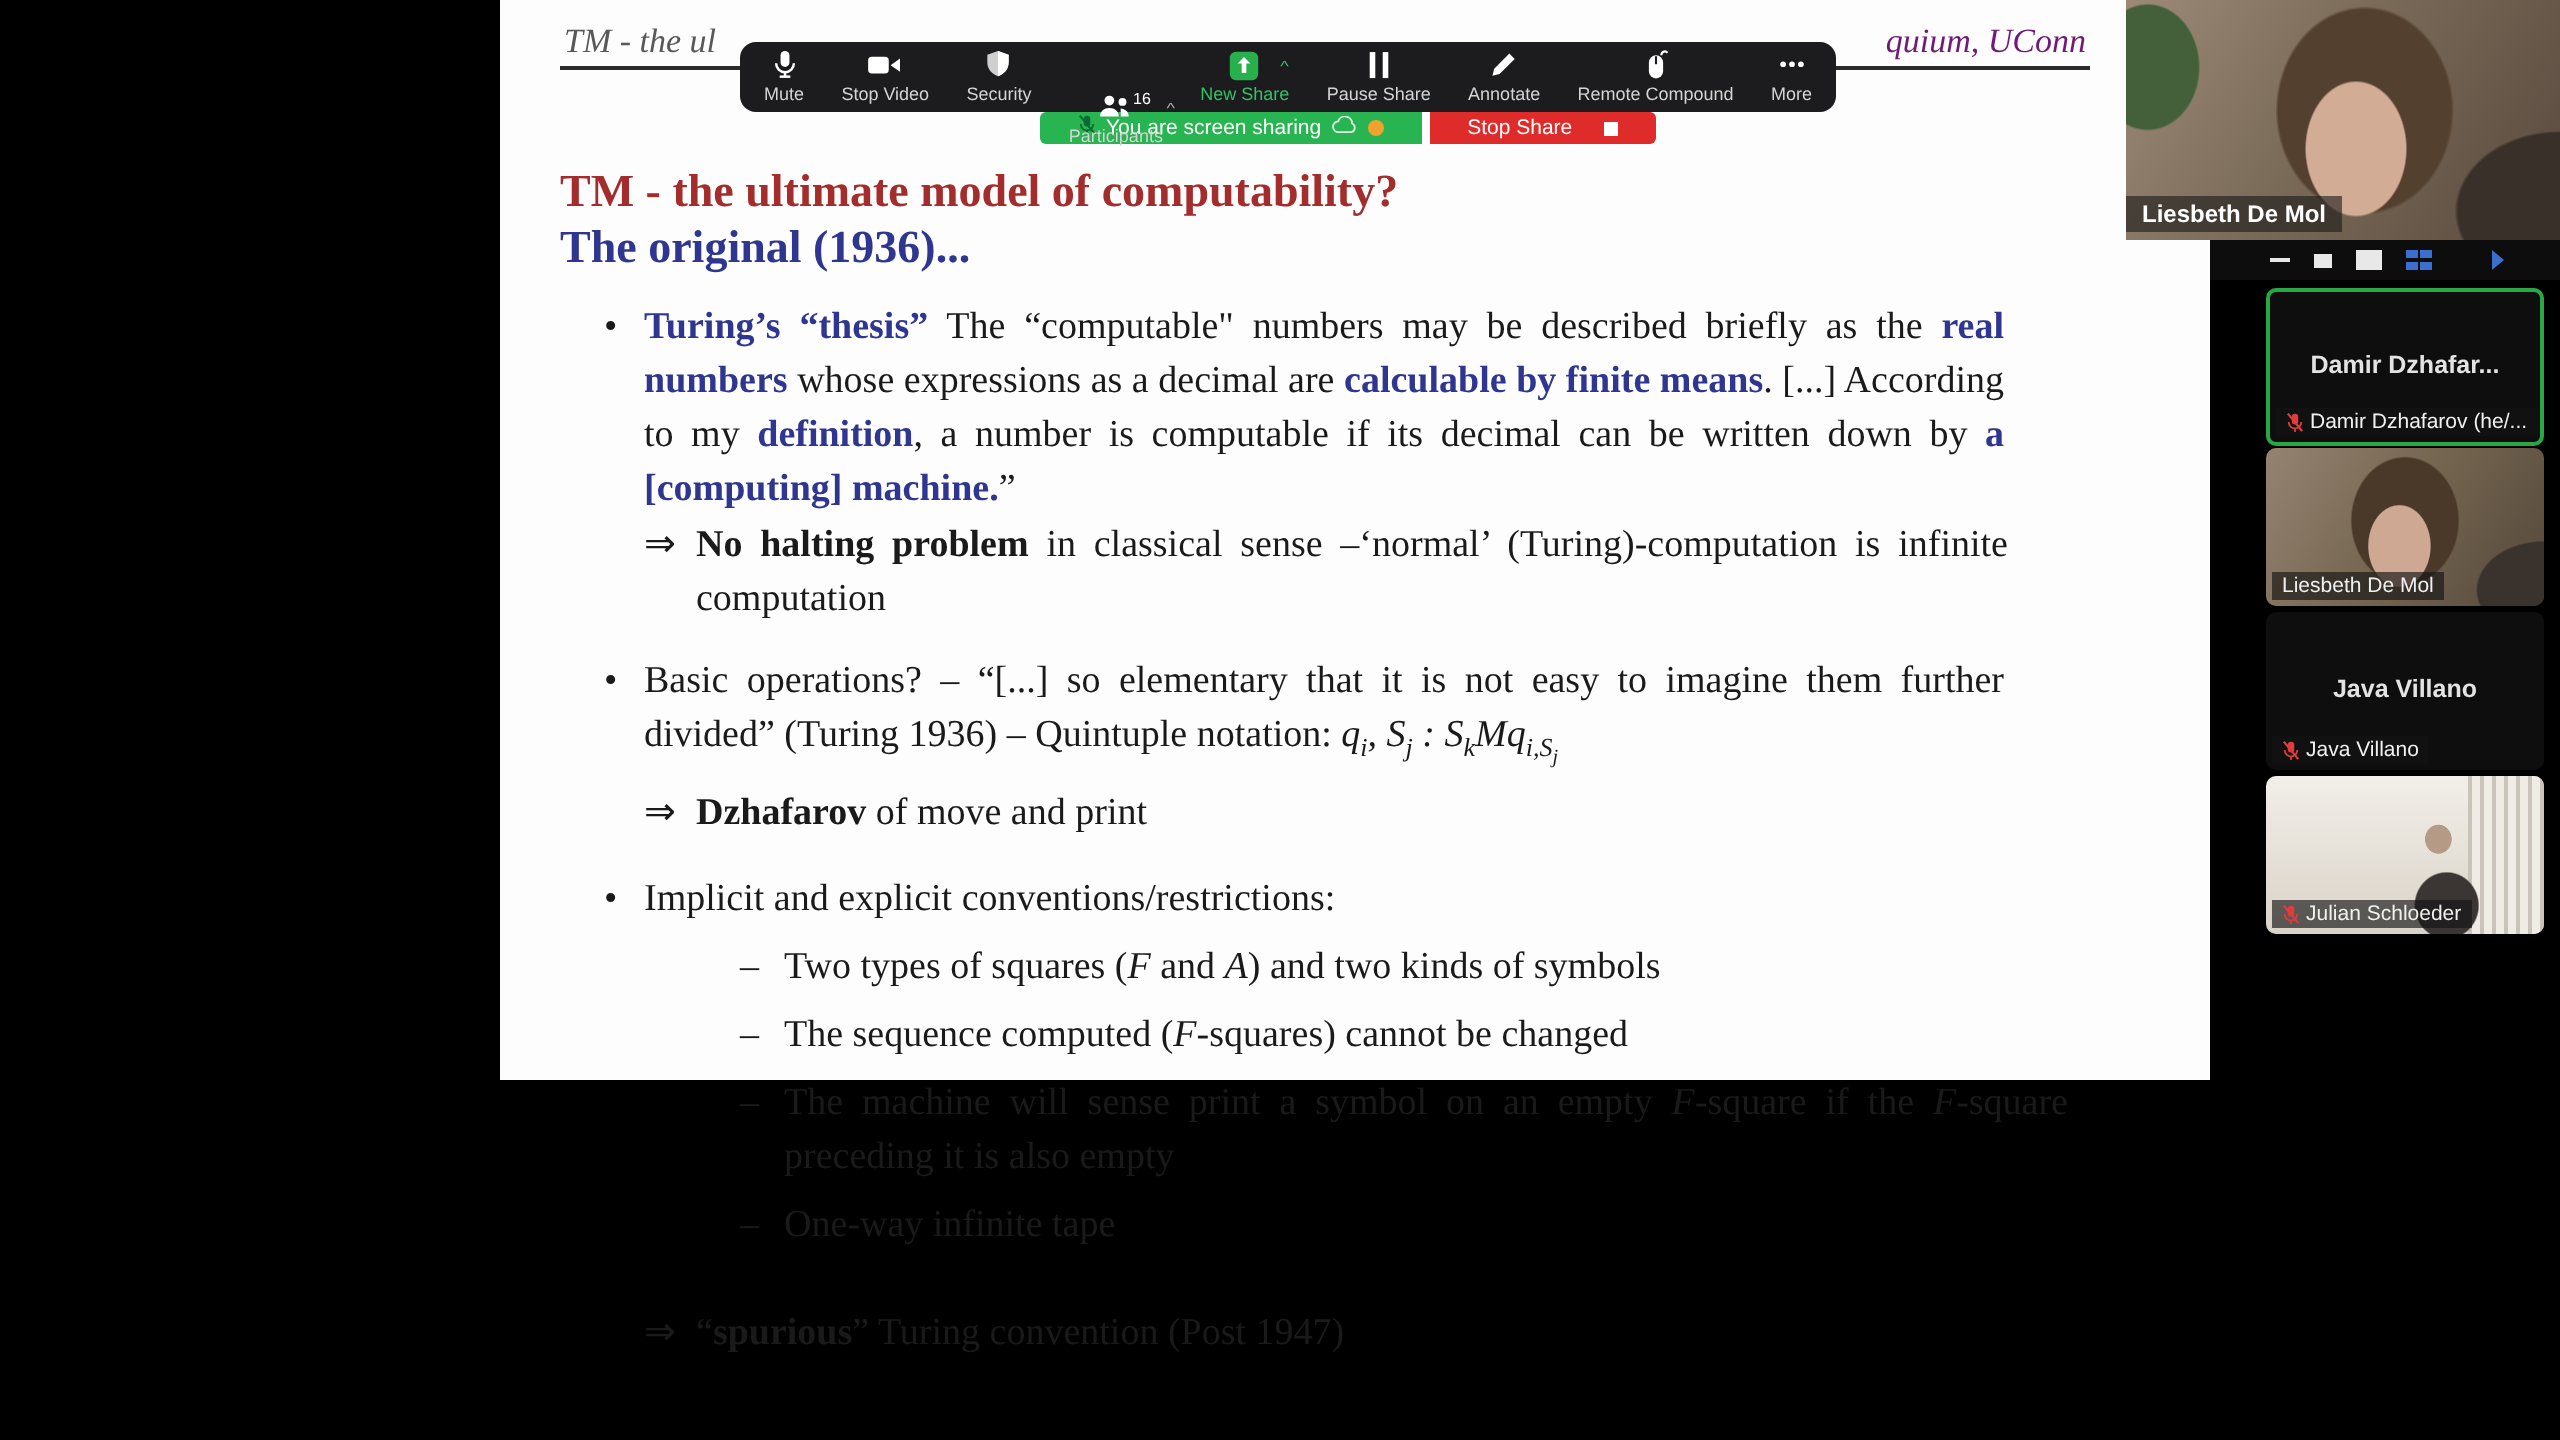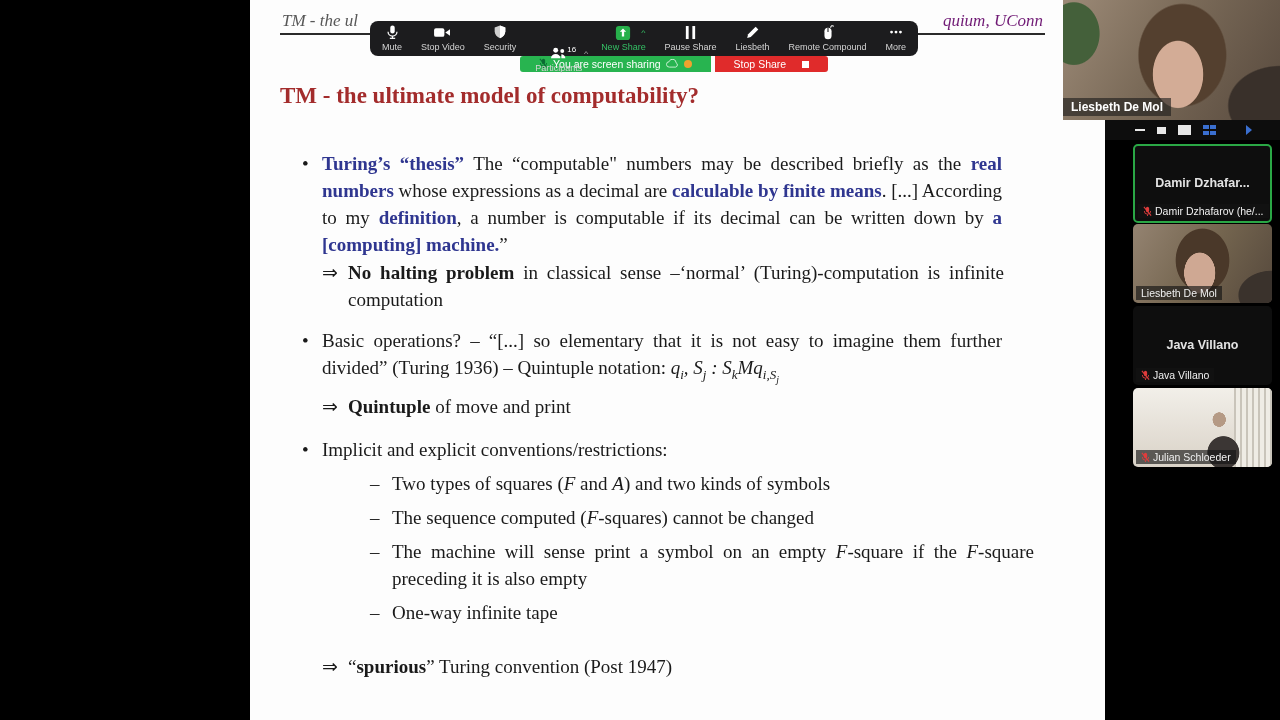--- a/index.html
+++ b/index.html
@@ -1,21 +1,21 @@
 <!DOCTYPE html>
 <html><head>
 <meta charset="utf-8">
 <style>
   * { margin:0; padding:0; box-sizing:border-box; }
   html,body { width:1280px; height:720px; background:#000; overflow:hidden;
               font-family:"Liberation Sans", sans-serif; }
   .stage { position:relative; width:1280px; height:720px; background:#000; }
 
   
-  .share-area { position:absolute; left:250px; top:0; width:855px; height:720px;
+  .share-area { position:absolute; left:250px; top:0; width:855px; height:540px;
                 background:#fdfdfd; }
   .slide { position:relative; width:100%; height:100%;
            font-family:"Liberation Serif", serif; color:#1a1a1a; }
   .hdr-left { position:absolute; top:11px; left:32px; font-style:italic;
               font-size:17px; color:#585858; }
   .hdr-right{ position:absolute; top:11px; right:62px; font-style:italic;
               font-size:17px; color:#701a75; }
   .hdr-rule { position:absolute; top:33px; left:30px; width:765px; height:2px;
               background:#2a2a2a; }
   .title { position:absolute; top:82px; left:30px; width:770px;
@@ -120,20 +120,21 @@
 <div class="stage">
 
   <div class="share-area">
     <div class="slide">
       <span class="hdr-left">TM - the ul</span>
       <span class="hdr-right">quium, UConn</span>
       <div class="hdr-rule"></div>
 
       <div class="title">
         <span class="t1">TM - the ultimate model of computability?</span>
+        <span class="t2">The original (1936)...</span>
       </div>
 
       <div class="content">
 
         <div class="b-row">
           <span class="b-marker">•</span>
           <span class="b-text"><span class="bb">Turing’s “thesis”</span><span> The “computable" numbers may be described briefly as the </span><span class="bb">real numbers</span><span> whose expressions as a decimal are </span><span class="bb">calculable by finite means</span><span>. [...] According to my </span><span class="bb">definition</span><span>, a number is computable if its decimal can be written down by </span><span class="bb">a [computing] machine.</span><span>”</span></span>
         </div>
 
         <div class="arrow-row">
@@ -143,21 +144,21 @@
 
         <div class="gap14"></div>
 
         <div class="b-row">
           <span class="b-marker">•</span>
           <span class="b-text"><span>Basic operations? – “[...] so elementary that it is not easy to imagine them further divided” (Turing 1936) – Quintuple notation: </span><span class="math"><span>q</span><sub>i</sub><span>, S</span><sub>j</sub><span> : S</span><sub>k</sub><span>Mq</span><sub><span>i,S</span><sub>j</sub></sub></span></span>
         </div>
 
         <div class="arrow-row">
           <span class="arrow-m">⇒</span>
-          <span class="a-text"><span class="bk">Quintuple</span><span> of move and print</span></span>
+          <span class="a-text"><span class="bk">Dzhafarov</span><span> of move and print</span></span>
         </div>
 
         <div class="gap16"></div>
 
         <div class="b-row">
           <span class="b-marker">•</span>
           <span class="b-text">Implicit and explicit conventions/restrictions:</span>
         </div>
 
         <div class="sub-row">
@@ -249,21 +250,21 @@
           </svg>
       </span>
       <span class="lbl">Pause Share</span>
     </div>
     <div class="tb-btn">
       <span class="tb-ico">
         <svg width="16" height="16" viewBox="0 0 18 18">
             <path d="M2.5 14.5l1-4 8.5-8.5 3 3-8.5 8.5z" fill="#fff"></path>
           </svg>
       </span>
-      <span class="lbl">Liesbeth</span>
+      <span class="lbl">Annotate</span>
     </div>
     <div class="tb-btn">
       <span class="tb-ico">
         <svg width="18" height="16" viewBox="0 0 20 18">
             <path d="M13 3c0-2 2-3 3.5-1.5" stroke="#fff" stroke-width="1.2" fill="none"></path>
             <rect x="6" y="3" width="8" height="13" rx="4" fill="#fff"></rect>
             <line x1="10" y1="3.5" x2="10" y2="8" stroke="#1c1c1e" stroke-width="1.2"></line>
           </svg>
       </span>
       <span class="lbl">Remote Compound</span>

